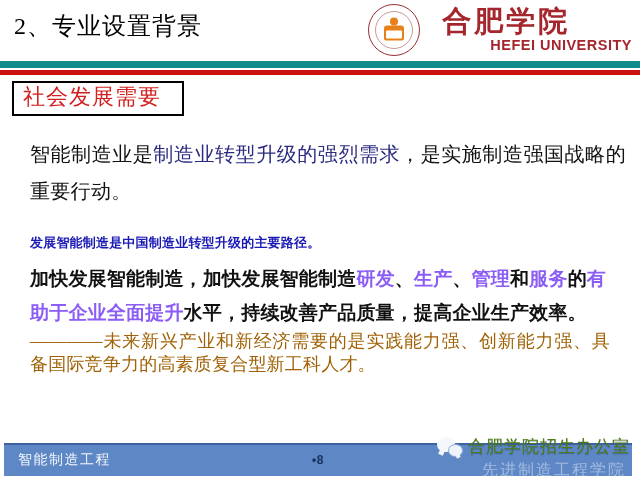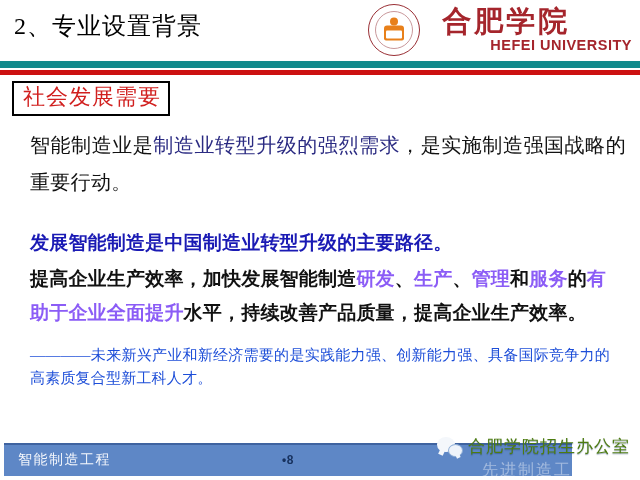--- a/index.html
+++ b/index.html
@@ -129,21 +129,21 @@
     width: 640px; height: 5px;
     background: #cc1111;
   }
 
   
   .section-box {
     position: absolute;
     left: 12px; top: 81px;
     border: 2.5px solid #000000;
     background: #ffffff;
-    padding: 2px 7px 4px 9px;
+    padding: 2px 21px 4px 9px;
   }
   .section-box-label {
     font-family: "Liberation Serif", "DejaVu Serif", serif;
     font-size: 22px;
     font-weight: 400;
     color: #d1201f;
     letter-spacing: 1px;
     line-height: 1.12;
     white-space: nowrap;
   }
@@ -151,68 +151,68 @@
   
   .body-area {
     position: absolute;
     left: 30px; top: 128px;
     width: 596px;
   }
 
   .para { margin: 0; }
 
   .para-serif {
-    font-family: Liberation Mono, monospace;
+    font-family: Liberation Sans, sans-serif;
     font-size: 20px;
     line-height: 37px;
     color: #121212;
     letter-spacing: 0.3px;
     text-align: justify;
+    margin-top: 8px;
   }
   .para-serif .blue { color: #2b2b82; }
 
   .para-bold-blue {
-    margin-top: 24px;
+    margin-top: 16px;
     font-family: Liberation Serif, serif;
-    font-size: 19px;
+    font-size: 13px;
     font-weight: 700;
     color: #1a1ab4;
     line-height: 34px;
     letter-spacing: 0.2px;
   }
 
   .para-bold-mixed {
     margin-top: 2px;
     font-family: "Liberation Sans", "DejaVu Sans", sans-serif;
     font-size: 19px;
     font-weight: 700;
     color: #111111;
     line-height: 34px;
     letter-spacing: 0.2px;
     width: 592px;
   }
   .para-bold-mixed .red { color: #8b5cf6; }
 
   .para-note {
-    margin-top: 14px;
-    font-family: "Liberation Serif", "DejaVu Serif", serif;
-    font-size: 15px;
+    font-family: "Liberation Serif", "DejaVu Serif", serif;
+    font-size: 18px;
     line-height: 23px;
-    color: #1d4ed8;
+    color: #a16207;
     letter-spacing: 0.2px;
     width: 580px;
     text-align: justify;
   }
 
   
   .footer-bar {
     position: absolute;
     left: 4px;
     top: 443px;
-    width: 568px;
+    width: 628px;
     height: 33px;
     background: #5e87c6;
     border-top: 2px solid #3f63a0;
   }
   .footer-left {
     position: absolute;
     left: 14px;
     top: 6px;
     font-family: "Liberation Serif", "DejaVu Serif", serif;
     font-size: 14px;
@@ -335,21 +335,21 @@
 
   <div class="body-area">
 
     <p class="para para-serif">
       <span>智能制造业是</span><span class="blue">制造业转型升级的强烈需求</span><span>，是实施制造强国战略的重要行动。</span>
     </p>
 
     <p class="para para-bold-blue">发展智能制造是中国制造业转型升级的主要路径。</p>
 
     <p class="para para-bold-mixed">
-      <span>提高企业生产效率，</span><span>加快发展智能制造</span><span class="red">研发</span><span>、</span><span class="red">生产</span><span>、</span><span class="red">管理</span><span>和</span><span class="red">服务</span><span>的</span><span class="red">有助于企业全面提升</span><span>水平，</span><span>持续改善产品质量，提高企业生产效率。</span>
+      <span>加快发展智能制造，</span><span>加快发展智能制造</span><span class="red">研发</span><span>、</span><span class="red">生产</span><span>、</span><span class="red">管理</span><span>和</span><span class="red">服务</span><span>的</span><span class="red">有助于企业全面提升</span><span>水平，</span><span>持续改善产品质量，提高企业生产效率。</span>
     </p>
 
     <p class="para para-note">————未来新兴产业和新经济需要的是实践能力强、创新能力强、具备国际竞争力的高素质复合型新工科人才。</p>
 
   </div>
 
   <div class="footer-bar">
     <div class="footer-left">智能制造工程</div>
     <div class="footer-page">•8</div>
   </div>

